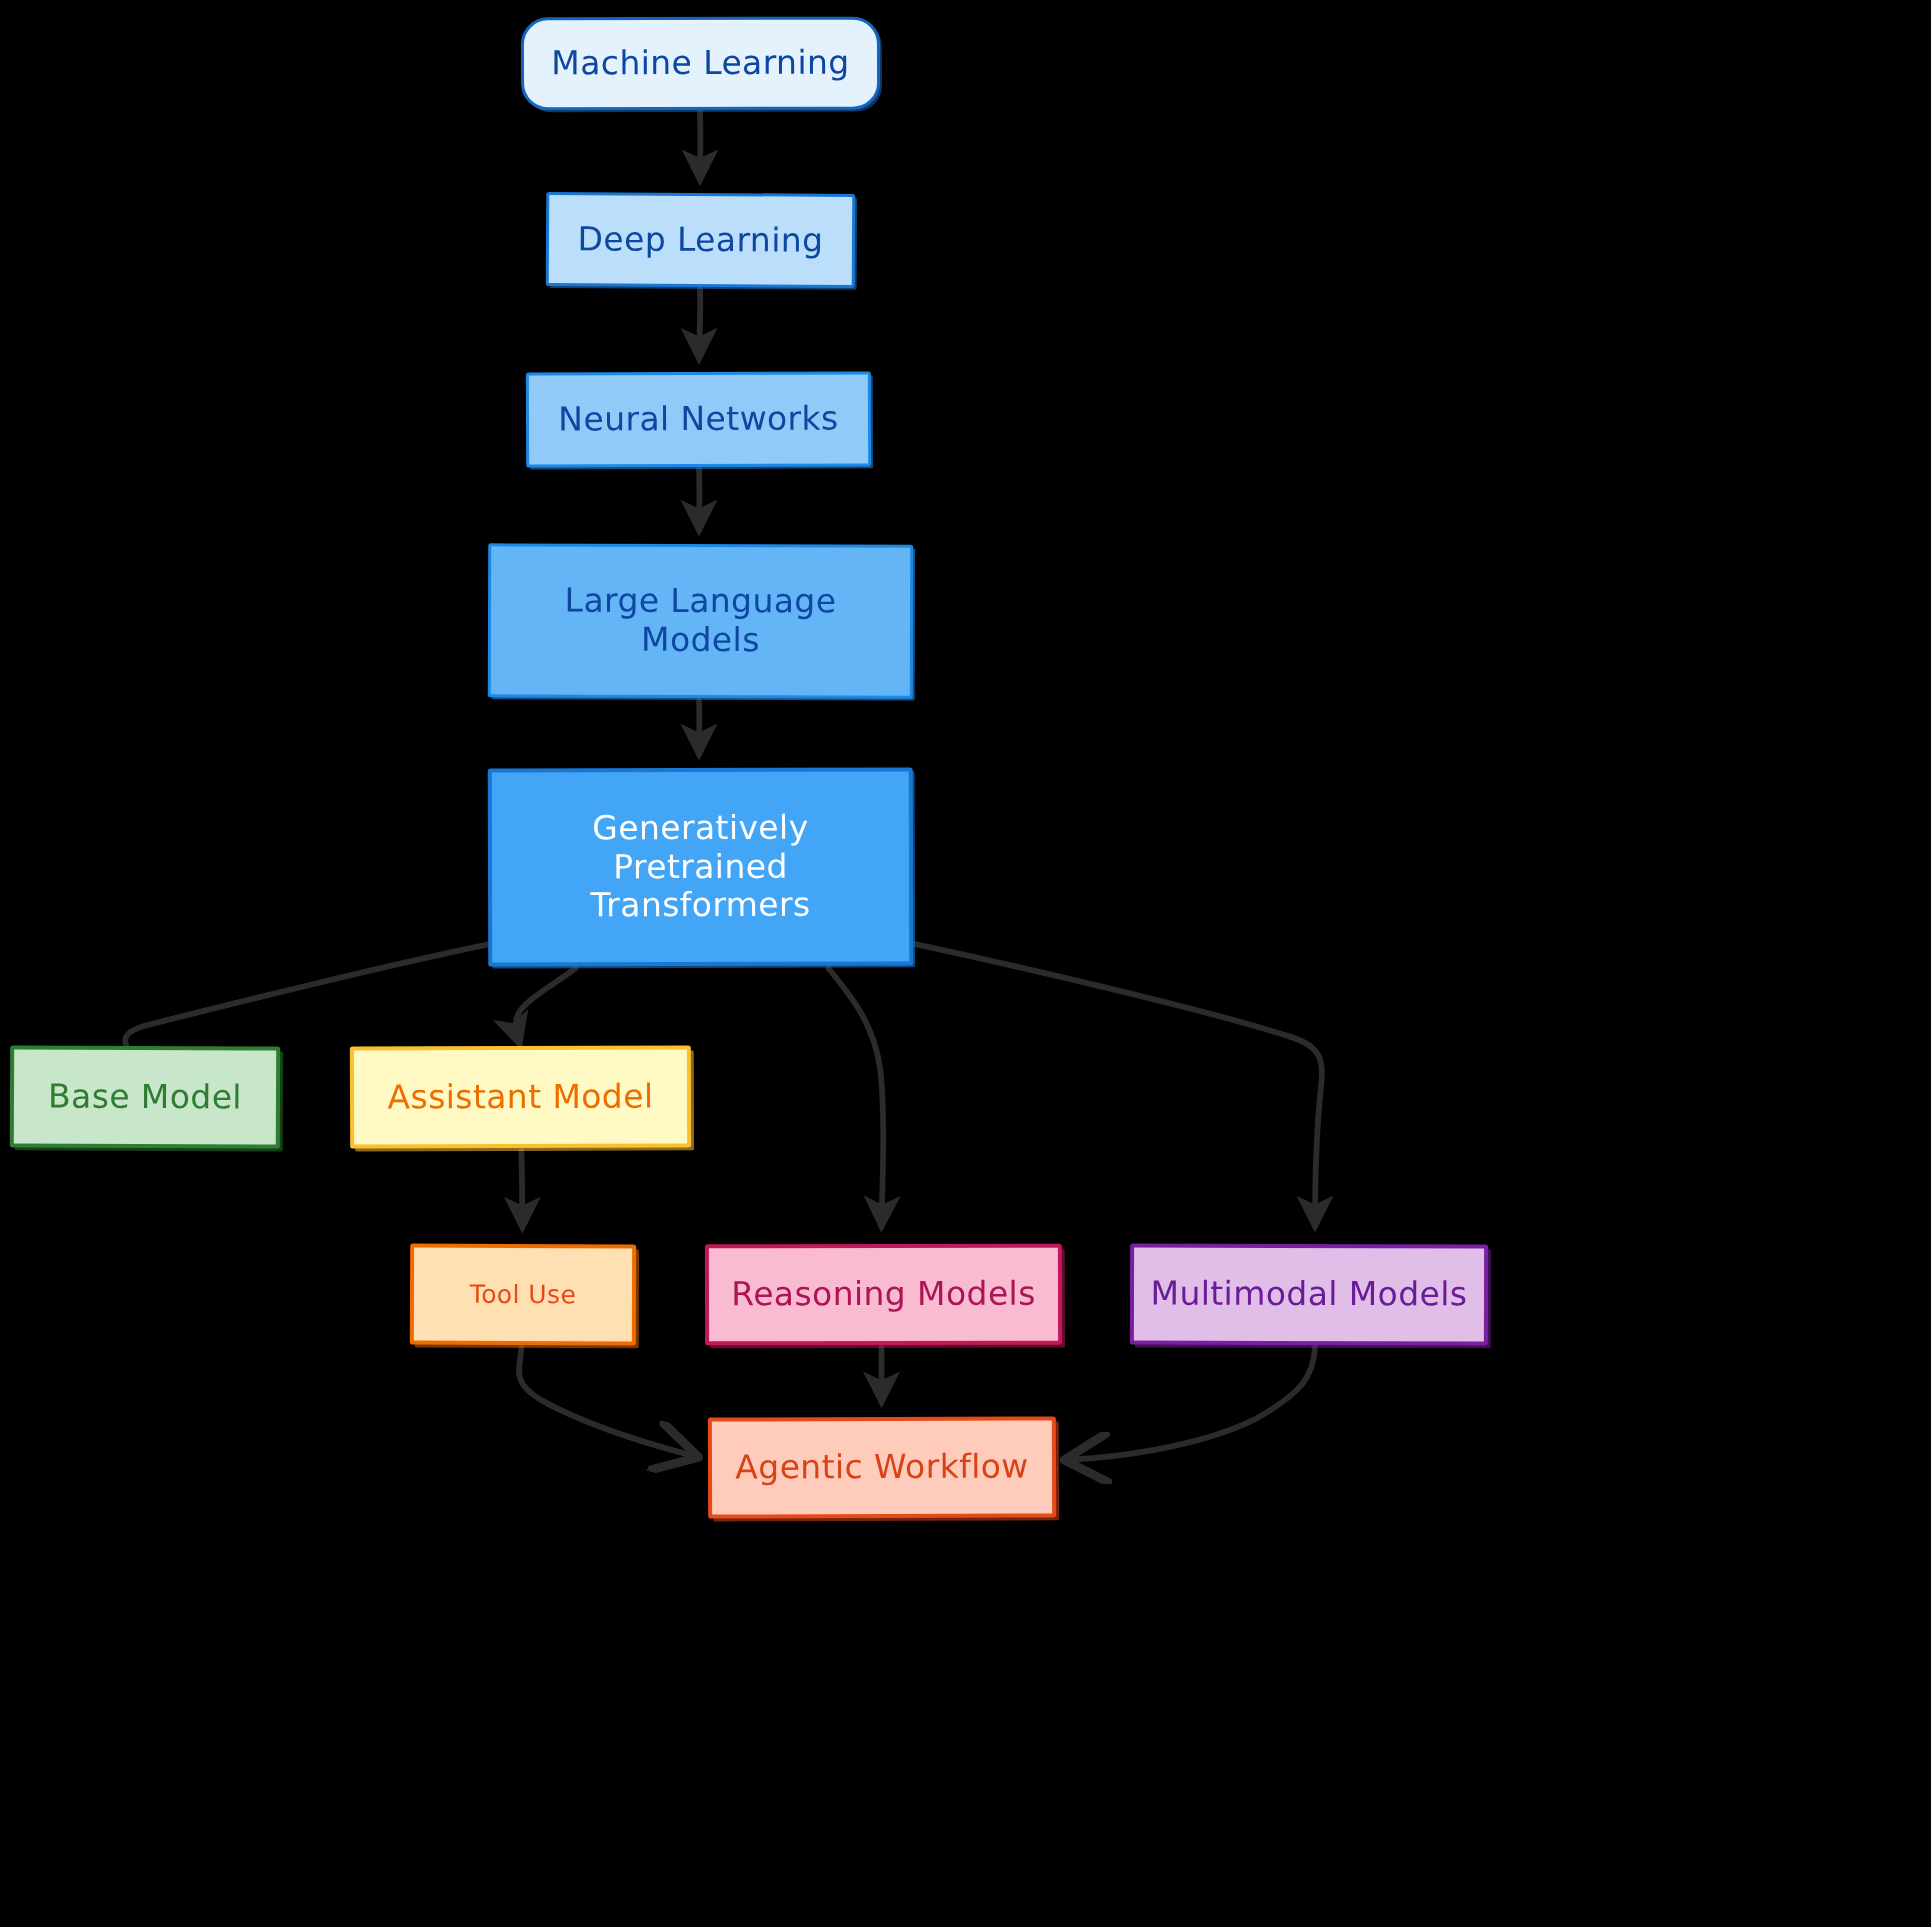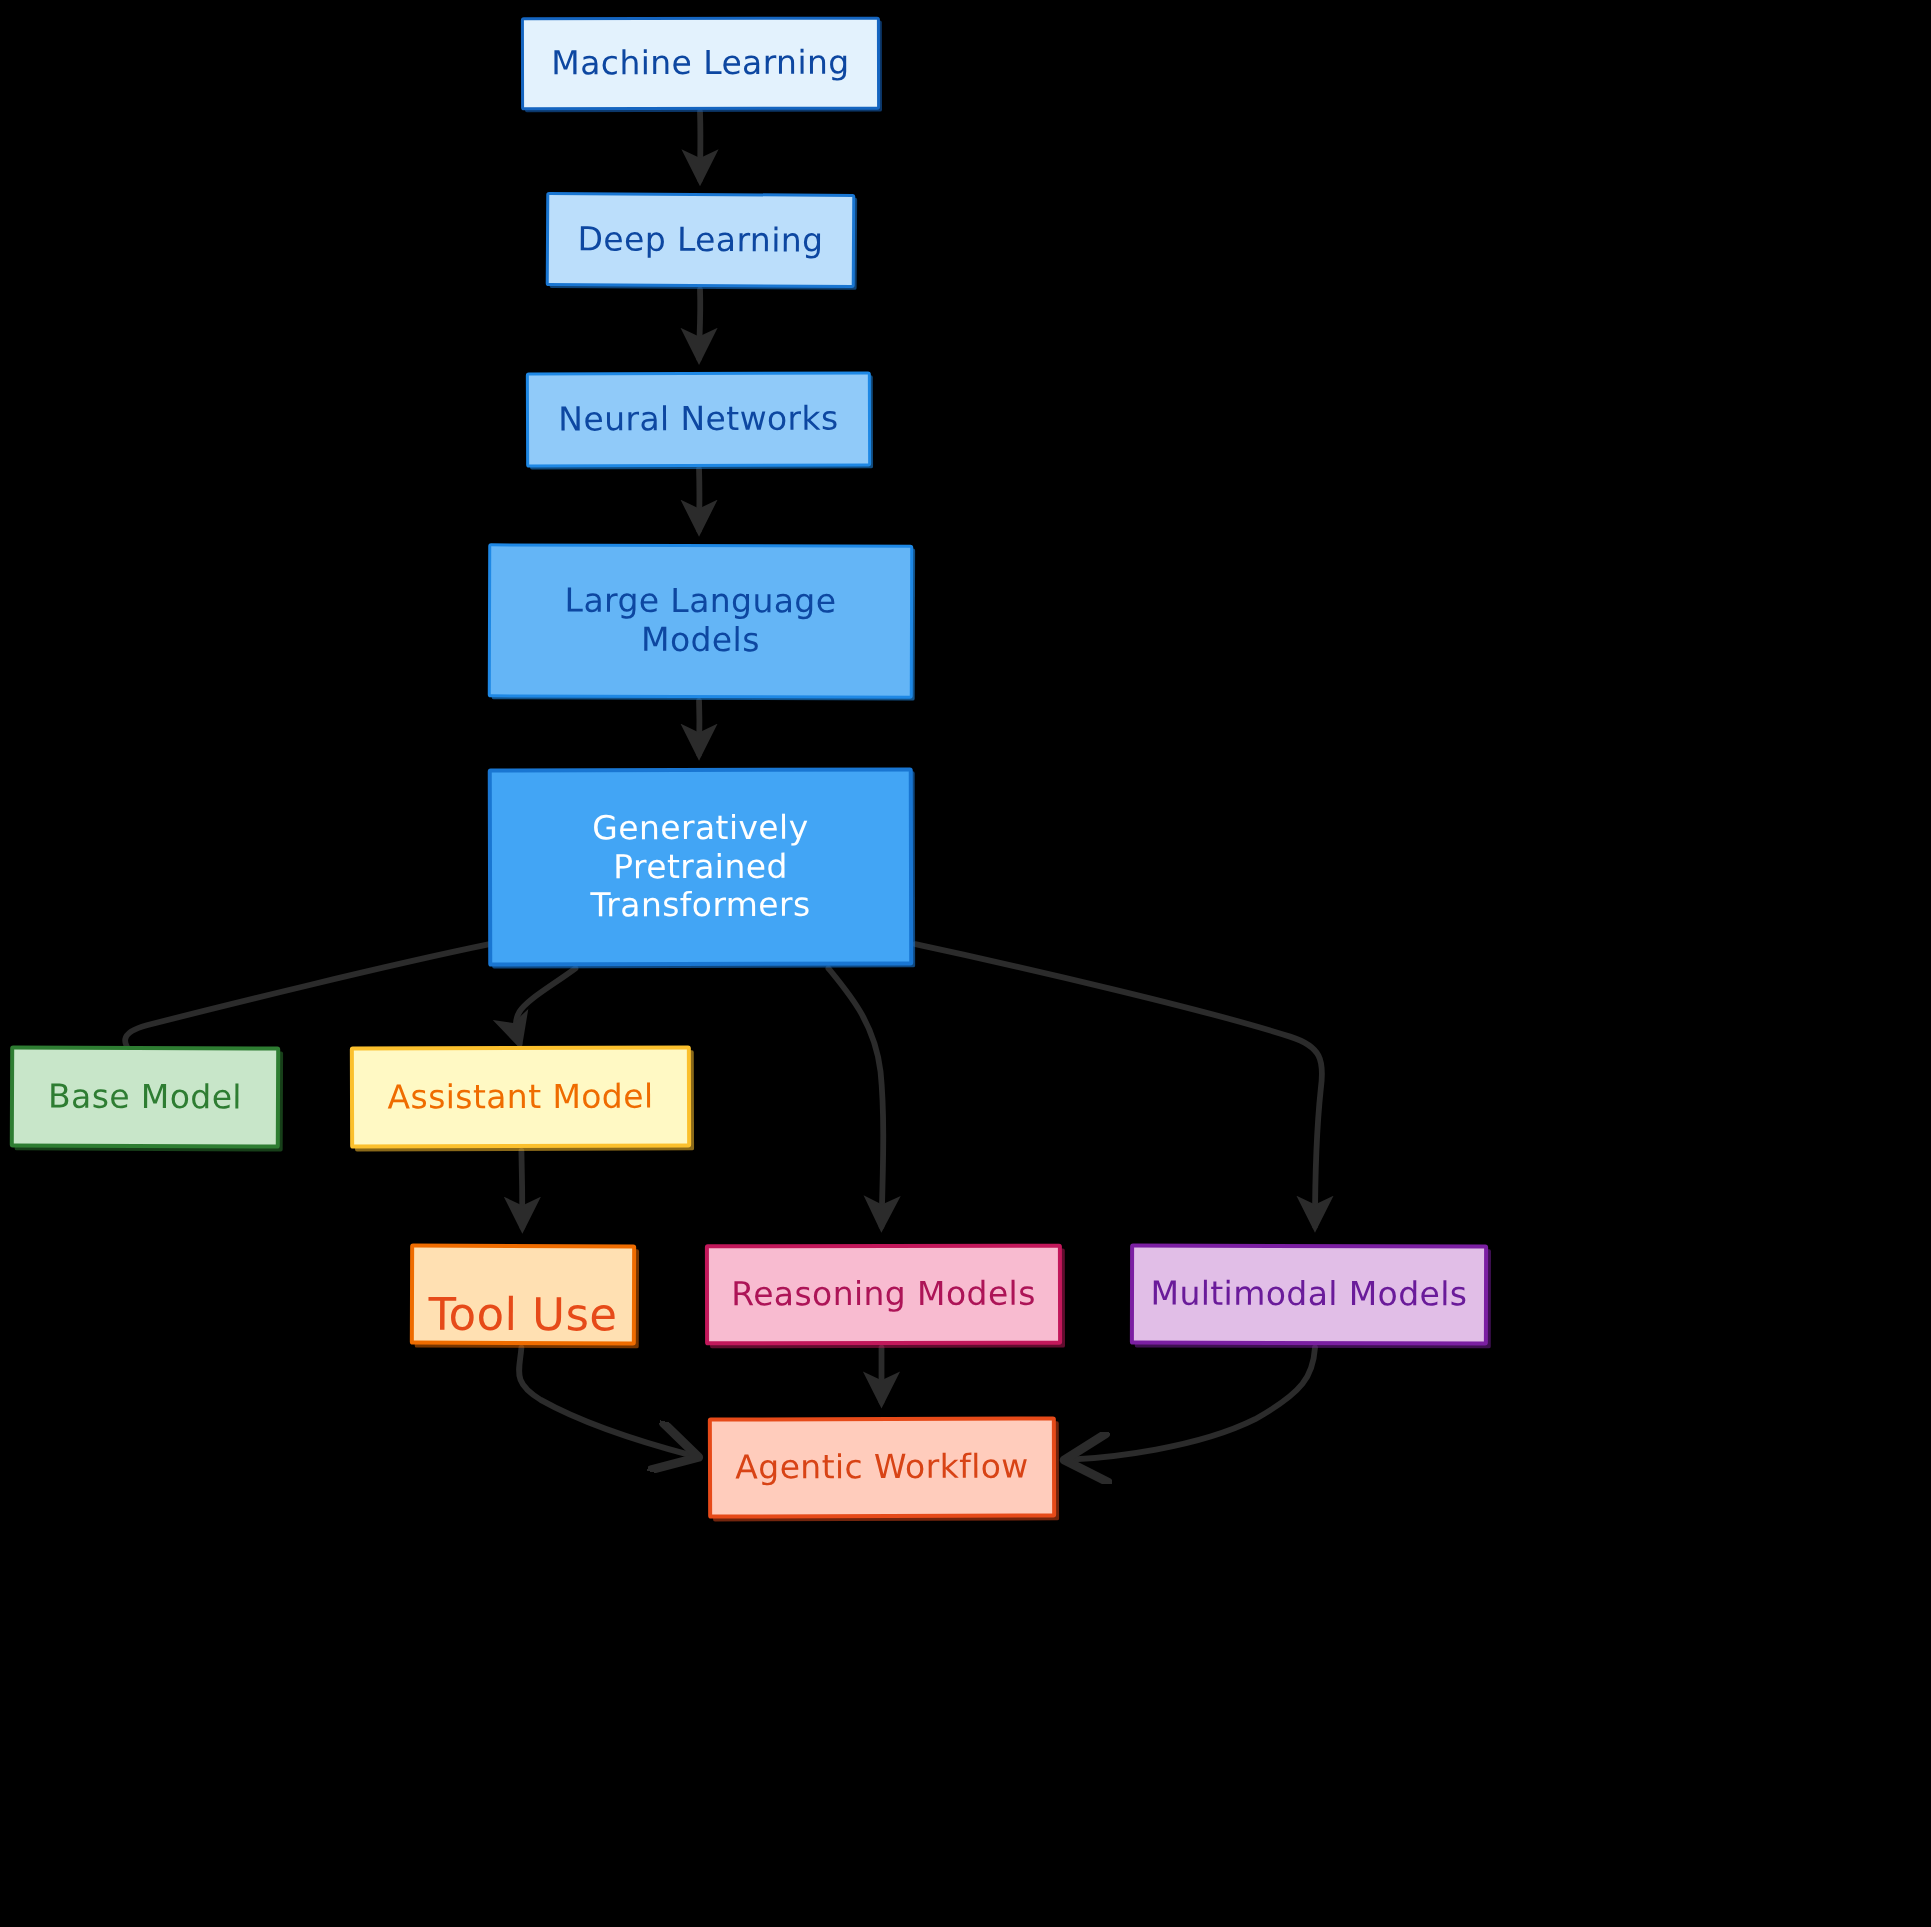--- a/index.html
+++ b/index.html
@@ -45,21 +45,21 @@
   }
 
   
   #n-ml   { left: 521px;  top: 17.4px;   width: 359px; height: 93px;  font-size: 33px; }
   #n-dl   { left: 546px;  top: 193px;  width: 309px; height: 94px;  font-size: 33px; }
   #n-nn   { left: 526px;  top: 372px;  width: 345px; height: 95px;  font-size: 33px; }
   #n-llm  { left: 488px;  top: 544px;  width: 425px; height: 154px; font-size: 33px; }
   #n-gpt  { left: 488px;  top: 768px;  width: 425px; height: 198px; font-size: 33px; }
   #n-base { left: 9.7px;   top: 1046px; width: 270px; height: 102px; font-size: 33px; }
   #n-asst { left: 350px;  top: 1046px; width: 341px; height: 102px; font-size: 33px; }
-  #n-tool { left: 410px;  top: 1244px; width: 226px; height: 101px; font-size: 45px; align-items: flex-end; }
+  #n-tool { left: 410px;  top: 1244px; width: 226px; height: 101px; font-size: 25px; }
   #n-reas { left: 705px;  top: 1244px; width: 357px; height: 101px; font-size: 33px; }
   #n-mult { left: 1130px; top: 1244px; width: 358px; height: 101px; font-size: 33px; }
   #n-agen { left: 708px;  top: 1417px; width: 348px; height: 101px; font-size: 33px; }
 
   
   .t-blue1 { background:#e3f2fd; border-color:#1565c0; border-width:3.9px; color:#0d47a1;
              box-shadow: 2.9px 2.9px 0 -1px rgba(21,101,192,0.55); }
   .t-blue2 { background:#bbdefb; border-color:#1976d2; border-width:3.9px; color:#0d47a1;
              box-shadow: 2.9px 2.9px 0 -1px rgba(25,118,210,0.55); }
   .t-blue3 { background:#90caf9; border-color:#1e88e5; border-width:3.9px; color:#0d47a1;
@@ -75,21 +75,21 @@
   .t-orange{ background:#ffe0b2; border-color:#ef6c00; border-width:4.8px; color:#e64a19;
              box-shadow: 3.9px 3.9px 0 -1px rgba(239,108,0,0.5); }
   .t-pink  { background:#f8bbd0; border-color:#c2185b; border-width:4.8px; color:#ad1457;
              box-shadow: 3.9px 3.9px 0 -1px rgba(194,24,91,0.5); }
   .t-purple{ background:#e1bee7; border-color:#7b1fa2; border-width:4.8px; color:#6a1b9a;
              box-shadow: 3.9px 3.9px 0 -1px rgba(123,31,162,0.5); }
   .t-salmon{ background:#ffccbc; border-color:#e64a19; border-width:4.8px; color:#d84315;
              box-shadow: 3.9px 3.9px 0 -1px rgba(230,74,25,0.5); }
 
   
-  #n-ml   { transform: rotate(-0.12deg); }
+  #n-ml   { transform: rotate(-0.12deg); border-radius: 27px; }
   #n-dl   { transform: rotate(0.35deg); }
   #n-nn   { transform: rotate(-0.2deg); }
   #n-llm  { transform: rotate(0.18deg); }
   #n-gpt  { transform: rotate(-0.15deg); }
   #n-base { transform: rotate(0.25deg); }
   #n-asst { transform: rotate(-0.18deg); }
   #n-tool { transform: rotate(0.2deg); }
   #n-reas { transform: rotate(-0.12deg); }
   #n-mult { transform: rotate(0.14deg); }
   #n-agen { transform: rotate(-0.2deg); }

